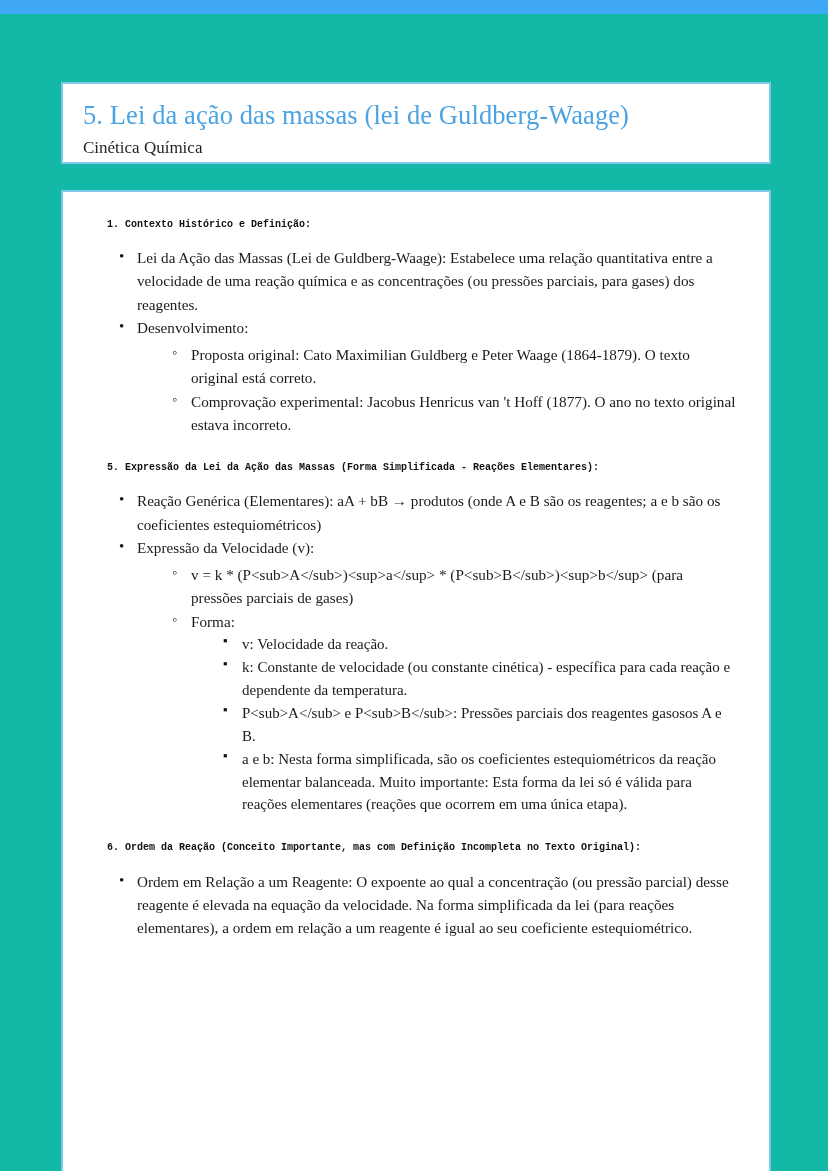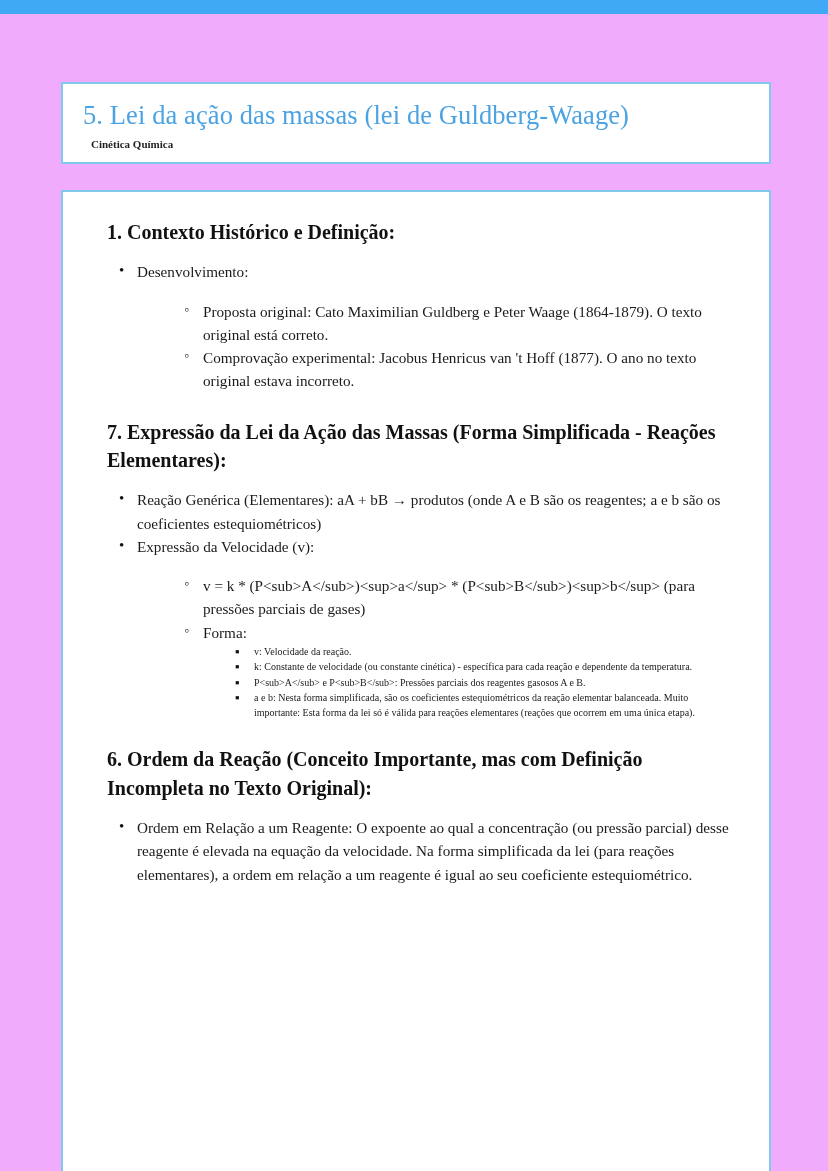--- a/index.html
+++ b/index.html
@@ -22,21 +22,21 @@
     width: 828px;
     height: 14px;
     background: #3fa9f5;
   }
   .page {
     position: absolute;
     top: 14px;
     left: 0;
     width: 828px;
     height: 1157px;
-    background: #f0abfc;
+    background: #14b8a6;
   }
   .card {
     position: absolute;
     left: 61px;
     width: 710px;
     background: #ffffff;
     border: 2px solid #7fc9ec;
     box-sizing: border-box;
   }
   .card-title-box {
@@ -53,33 +53,34 @@
   .doc-title {
     font-size: 26.5px;
     line-height: 1.18;
     color: #4ba3e3;
     font-weight: normal;
     margin: 0;
     letter-spacing: 0.1px;
     white-space: nowrap;
   }
   .doc-subtitle {
-    font-size: 11px;
+    font-size: 17px;
     line-height: 1.3;
     color: #231f20;
-    margin: 6px 0 0 8px;
-    font-weight: bold;
+    margin: 6px 0 0 0;
+    font-weight: normal;
   }
   .section-heading {
-    font-size: 20px;
+    font-size: 10px;
     font-weight: bold;
     color: #111111;
     margin: 0 0 0 0;
     line-height: 1.42;
     padding: 0 0 0 20px;
+    font-family: Liberation Mono, monospace;
   }
   .section-heading.spaced {
     margin-top: 25px;
   }
   ul.lvl1 {
     list-style: none;
     margin: 14px 0 0 0;
     padding: 0 0 0 28px;
   }
   ul.lvl1 > li {
@@ -92,21 +93,21 @@
   ul.lvl1 > li::before {
     content: "•";
     position: absolute;
     left: 4px;
     top: -1px;
     font-size: 15px;
     color: #111;
   }
   ul.lvl2 {
     list-style: none;
-    margin: 16px;
+    margin: 4px;
     padding: 0 0 0 28px;
   }
   ul.lvl2 > li {
     position: relative;
     font-size: 15.2px;
     line-height: 1.53;
     padding-left: 22px;
   }
   ul.lvl2 > li::before {
     content: "\25E6";
@@ -116,21 +117,21 @@
     font-size: 14px;
     color: #111;
   }
   ul.lvl3 {
     list-style: none;
     margin: 0;
     padding: 0 0 0 30px;
   }
   ul.lvl3 > li {
     position: relative;
-    font-size: 10px;
+    font-size: 15px;
     line-height: 1.53;
     padding-left: 21px;
     font-family: Liberation Serif, serif;
   }
   ul.lvl3 > li::before {
     content: "\25AA";
     position: absolute;
     left: 2px;
     top: -2px;
     font-size: 13px;
@@ -147,26 +148,27 @@
 
   <div class="card card-title-box">
     <div class="doc-title">5. Lei da ação das massas (lei de Guldberg-Waage)</div>
     <div class="doc-subtitle">Cinética Química</div>
   </div>
 
   <div class="card card-body-box">
     <div id="sections-root">
         <div class="section-heading">1. Contexto Histórico e Definição:</div>
         <ul class="lvl1">
+          <li><span class="txt">Lei da Ação das Massas (Lei de Guldberg-Waage): Estabelece uma relação quantitativa entre a velocidade de uma reação química e as concentrações (ou pressões parciais, para gases) dos reagentes.</span></li>
           <li><span class="txt">Desenvolvimento:</span><ul class="lvl2">
               <li><span class="txt">Proposta original: Cato Maximilian Guldberg e Peter Waage (1864-1879). O texto original está correto.</span></li>
               <li><span class="txt">Comprovação experimental: Jacobus Henricus van 't Hoff (1877). O ano no texto original estava incorreto.</span></li>
             </ul></li>
         </ul>
-        <div class="section-heading spaced">7. Expressão da Lei da Ação das Massas (Forma Simplificada - Reações Elementares):</div>
+        <div class="section-heading spaced">5. Expressão da Lei da Ação das Massas (Forma Simplificada - Reações Elementares):</div>
         <ul class="lvl1">
           <li><span class="txt">Reação Genérica (Elementares): aA + bB → produtos (onde A e B são os reagentes; a e b são os coeficientes estequiométricos)</span></li>
           <li><span class="txt">Expressão da Velocidade (v):</span><ul class="lvl2">
               <li><span class="txt">v = k * (P&lt;sub&gt;A&lt;/sub&gt;)&lt;sup&gt;a&lt;/sup&gt; * (P&lt;sub&gt;B&lt;/sub&gt;)&lt;sup&gt;b&lt;/sup&gt; (para pressões parciais de gases)</span></li>
               <li><span class="txt">Forma:</span><ul class="lvl3">
                   <li><span class="txt">v: Velocidade da reação.</span></li>
                   <li><span class="txt">k: Constante de velocidade (ou constante cinética) - específica para cada reação e dependente da temperatura.</span></li>
                   <li><span class="txt">P&lt;sub&gt;A&lt;/sub&gt; e P&lt;sub&gt;B&lt;/sub&gt;: Pressões parciais dos reagentes gasosos A e B.</span></li>
                   <li><span class="txt">a e b: Nesta forma simplificada, são os coeficientes estequiométricos da reação elementar balanceada. Muito importante: Esta forma da lei só é válida para reações elementares (reações que ocorrem em uma única etapa).</span></li>
                 </ul></li>

